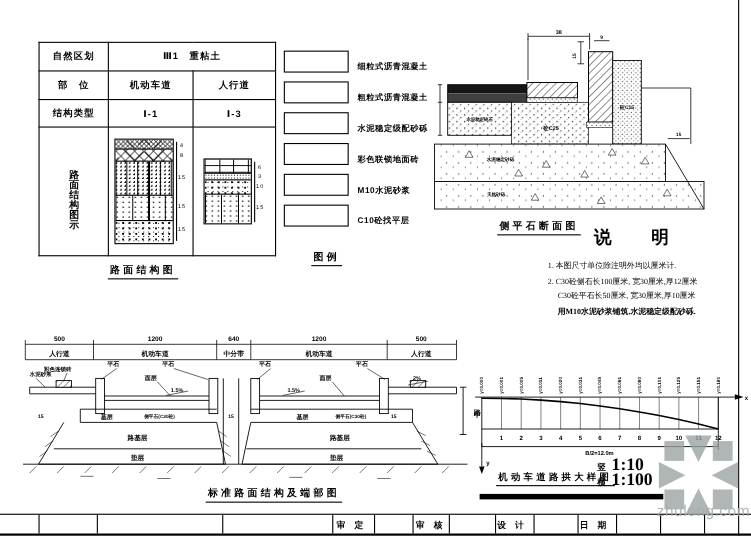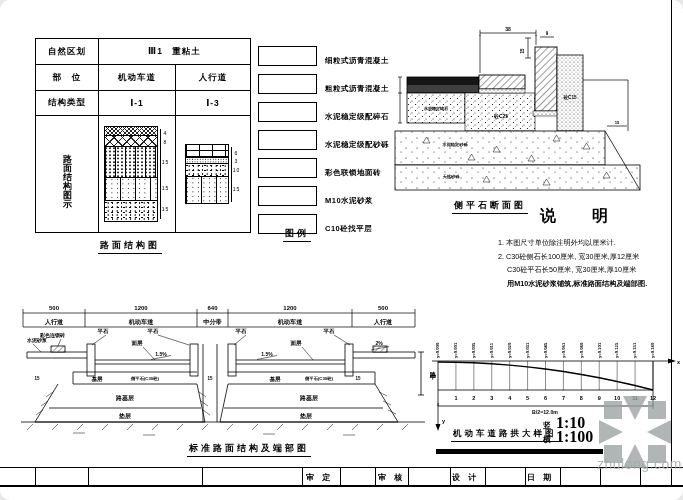--- a/index.html
+++ b/index.html
@@ -1,17 +1,17 @@
 <!DOCTYPE html>
 <html><head>
 <meta charset="utf-8">
 <style>
   html,body{margin:0;padding:0;background:#e8e8e8;}
   .sheet{position:relative;width:683px;height:500px;background:#fff;overflow:hidden;
-         font-family:"Liberation Sans","DejaVu Sans",sans-serif;color:#000;border-radius:10px;}
+         font-family:"Liberation Sans","DejaVu Sans",sans-serif;color:#000;}
   svg{font-family:"Liberation Sans","DejaVu Sans",sans-serif;}
   svg text{fill:#000;font-weight:600;}
 
   
   .rs-table{position:absolute;left:35px;top:38px;border-collapse:collapse;table-layout:fixed;}
   .rs-table td{border:1px solid #000;text-align:center;vertical-align:middle;
                font-size:8.5px;font-weight:700;letter-spacing:1px;padding:0;}
   .vtext{writing-mode:vertical-rl;letter-spacing:9px;margin:0 auto;font-size:9px;}
   .stackwrap{display:flex;justify-content:center;align-items:center;}
   .layers{border:1px solid #000;background:#fff;}
@@ -39,21 +39,21 @@
 
   
   .legend{position:absolute;left:258px;top:38px;}
   .lg-row{display:flex;align-items:flex-end;height:28px;}
   .lg-sw{width:57px;height:18px;border:1px solid #000;background:#fff;}
   .lg-lb{margin-left:8px;font-size:7.5px;font-weight:700;letter-spacing:.5px;white-space:nowrap;}
 
   
   .notes{position:absolute;left:498px;top:206px;width:182px;}
   .notes-title{font-size:16px;font-weight:700;letter-spacing:10px;padding-left:42px;}
-  .notes-line{font-size:7.2px;font-weight:500;line-height:13.5px;white-space:nowrap;}
+  .notes-line{font-size:7.2px;font-weight:500;line-height:13.5px;white-space:nowrap;font-family:Liberation Serif, serif;}
   .indent{margin-left:9px;}
   .bold{font-weight:700;}
 
   
   .crown-center{position:absolute;left:428px;top:366px;writing-mode:vertical-rl;
                 font-size:6.5px;font-weight:700;letter-spacing:2px;}
   .scales{position:absolute;left:543px;top:414px;}
   .scale-row{display:flex;align-items:baseline;height:14px;}
   .scale-name{font-size:8px;font-weight:700;margin-right:5px;}
   .scale-val{font-size:16px;font-weight:700;font-family:"Liberation Serif","DejaVu Serif",serif;}
@@ -138,24 +138,20 @@
   <div class="legend">
     <div class="lg-row">
         <div class="lg-sw p-xf"></div>
         <div class="lg-lb">细粒式沥青混凝土</div>
       </div>
     <div class="lg-row">
         <div class="lg-sw p-xc"></div>
         <div class="lg-lb">粗粒式沥青混凝土</div>
       </div>
     <div class="lg-row">
-        <div class="lg-sw p-gravel"></div>
-        <div class="lg-lb">水泥稳定级配碎石</div>
-      </div>
-    <div class="lg-row">
         <div class="lg-sw p-sgr"></div>
         <div class="lg-lb">水泥稳定级配砂砾</div>
       </div>
     <div class="lg-row">
         <div class="lg-sw p-brick"></div>
         <div class="lg-lb">彩色联锁地面砖</div>
       </div>
     <div class="lg-row">
         <div class="lg-sw p-stipf"></div>
         <div class="lg-lb">M10水泥砂浆</div>
@@ -248,21 +244,21 @@
     <text x="62" y="121" font-size="4.2" text-anchor="middle">水泥稳定砂砾</text>
     <text x="58" y="153" font-size="4.2" text-anchor="middle">天然砂砾</text>
   </svg>
   <div class="caption" style="left:452px;top:199px">侧平石断面图</div>
 
   <div class="notes">
     <div class="notes-title">说　明</div>
     <div class="notes-line" style="margin-top:9px">1. 本图尺寸单位除注明外均以厘米计.</div>
     <div class="notes-line">2. C30砼侧石长100厘米, 宽30厘米,厚12厘米</div>
     <div class="notes-line indent">C30砼平石长50厘米, 宽30厘米,厚10厘米</div>
-    <div class="notes-line indent bold">用M10水泥砂浆铺筑,标准路面结构及端部图.</div>
+    <div class="notes-line indent bold">用M10水泥砂浆铺筑,水泥稳定级配砂砾.</div>
   </div>
 
   <svg style="position:absolute;left:13px;top:300px" width="420" height="138" viewBox="0 0 420 138">
     <defs>
       <pattern id="hS" width="4" height="4" patternUnits="userSpaceOnUse" patternTransform="rotate(45)">
         <rect width="4" height="4" fill="#fff"></rect>
           <line x1="0" y1="0" x2="0" y2="4" stroke="#000" stroke-width=".7"></line>
       </pattern>
     </defs>
     <g stroke="#000" stroke-width=".7" fill="none">

